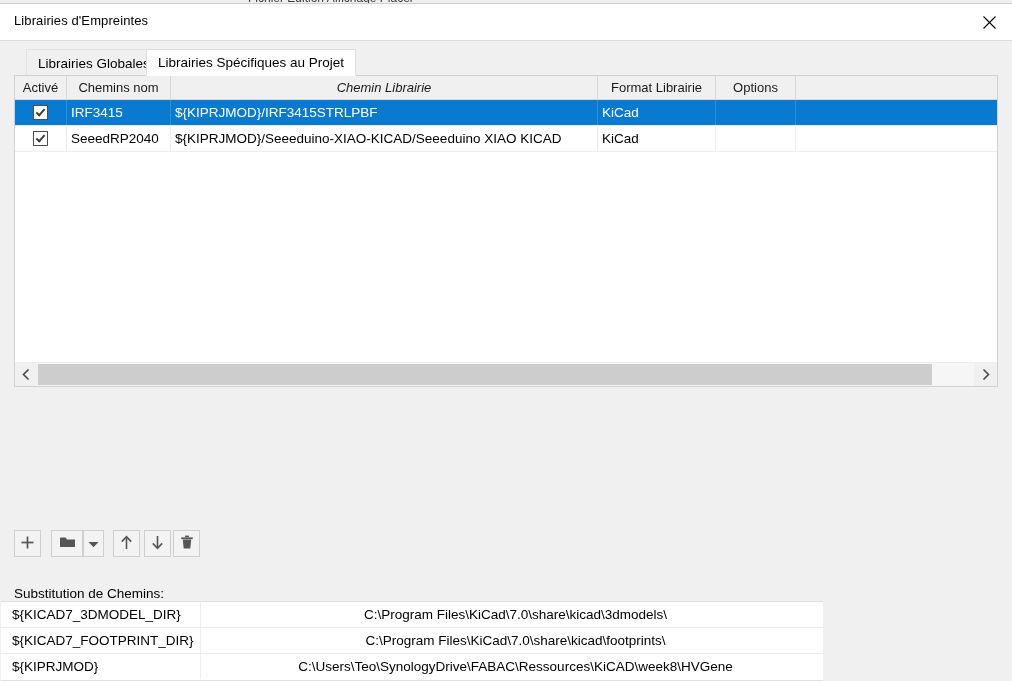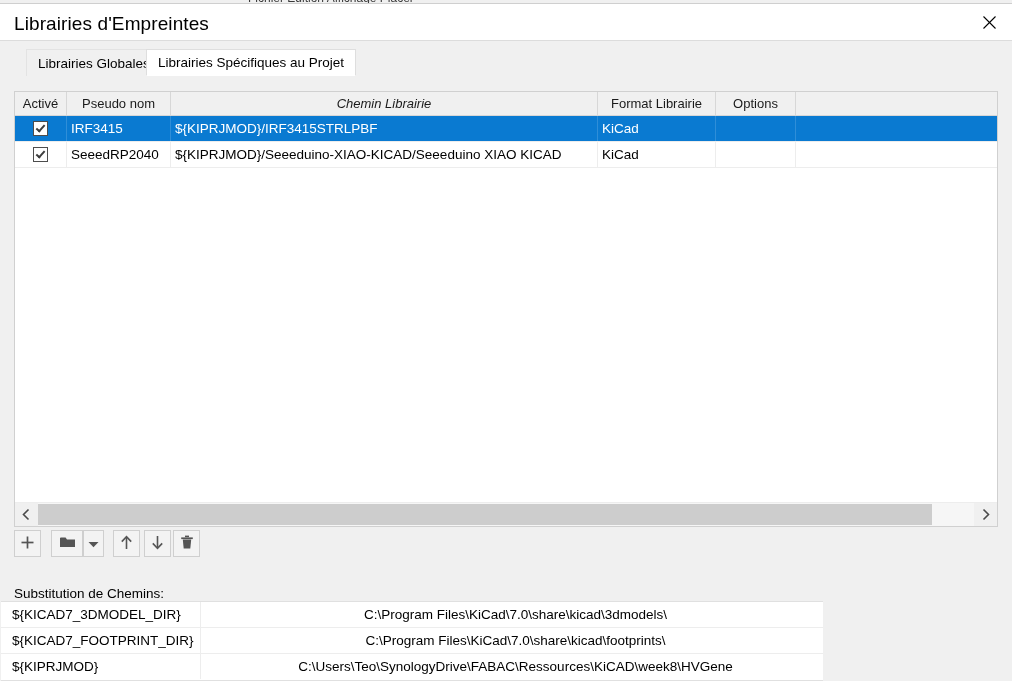--- a/index.html
+++ b/index.html
@@ -48,21 +48,21 @@
   #titlebar {
     position: relative;
     height: 36px;
     background: #ffffff;
     border-bottom: 1px solid #dcdcdc;
   }
   #title-text {
     position: absolute;
     left: 14px;
     top: 9px;
-    font-size: 19px;
+    font-size: 13px;
     color: #000;
     letter-spacing: 0.1px;
   }
   #close-button {
     position: absolute;
     right: 0; top: 0;
     width: 46px; height: 36px;
     display: flex;
     align-items: center;
     justify-content: center;
@@ -110,26 +110,25 @@
   }
   #tab-0 { left: 12px; align-items: center; }
   #tab-1 { left: 132px; justify-content: flex-end; }
 
   
   #grid-panel {
     position: absolute;
     left: 14px;
     top: 34px;
     width: 984px;
-    height: 436px;
+    height: 312px;
     background: #7dd3fc;
     border: 1px solid #d0d0d0;
     box-sizing: border-box;
     overflow: hidden;
-    margin-top: 16px;
   }
   #grid-header {
     position: relative;
     height: 24px;
     background: #f0f0f0;
     border-bottom: 1px solid #d7d7d7;
     box-sizing: border-box;
   }
   .hcell {
     position: absolute;
@@ -341,21 +340,21 @@
       </div>
       <div class="tab active" id="tab-1">
         <span>Librairies Spécifiques au Projet</span>
       </div>
     </div>
 
     <div id="grid-panel">
 
       <div id="grid-header">
         <div class="hcell" style="left:0px;width:52px;">Activé</div>
-        <div class="hcell" style="left:52px;width:104px;">Pseudo nom</div>
+        <div class="hcell" style="left:52px;width:104px;">Chemins nom</div>
         <div class="hcell" style="left:156px;width:427px;font-style:italic;">Chemin Librairie</div>
         <div class="hcell" style="left:583px;width:118px;">Format Librairie</div>
         <div class="hcell" style="left:701px;width:80px;">Options</div>
       </div>
 
       <div class="row selected">
         <div class="cell centered" style="left:0px;width:52px;">
           <span class="chk"></span>
         </div>
         <div class="cell" style="left:52px;width:104px;">IRF3415</div>

